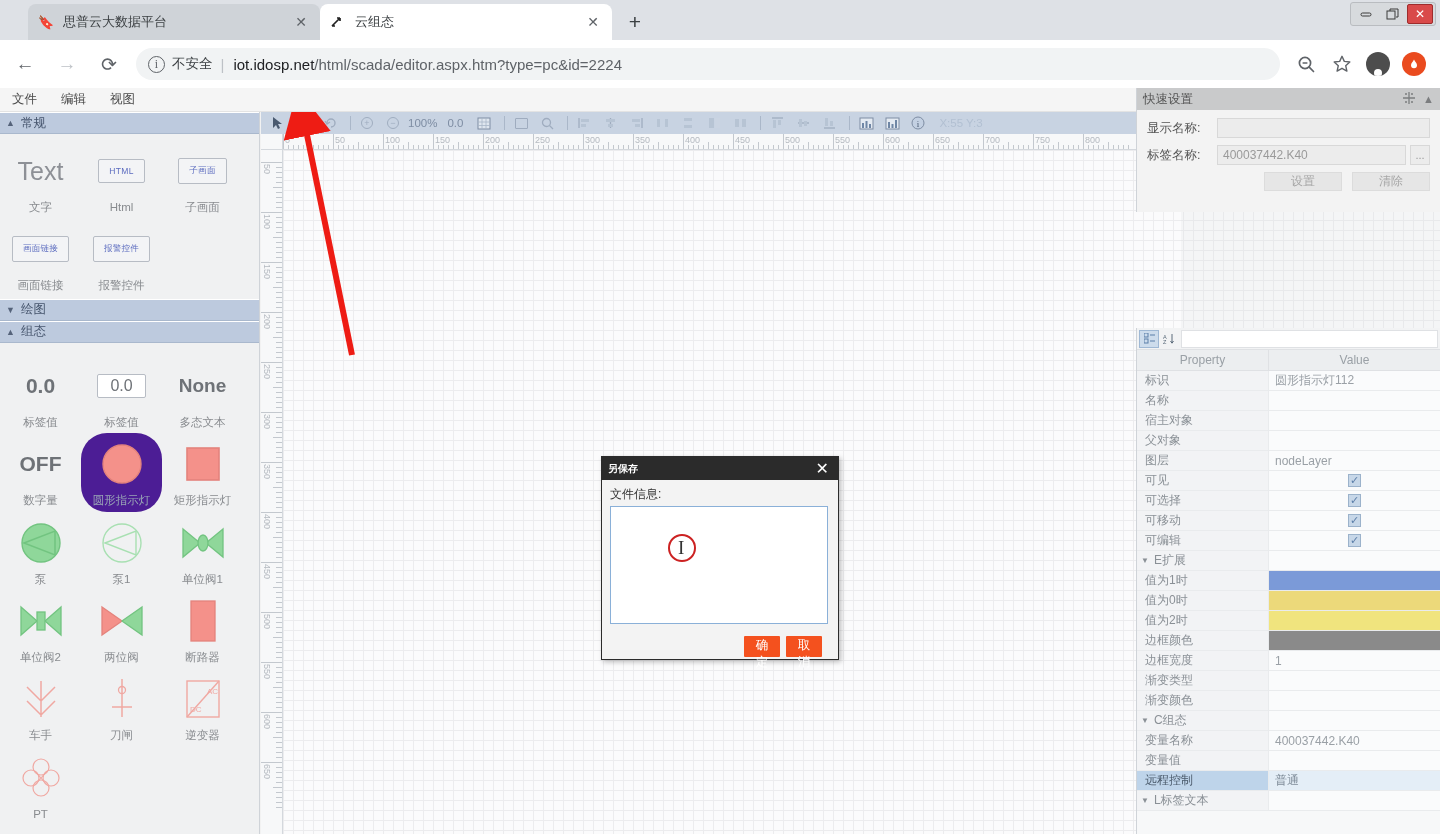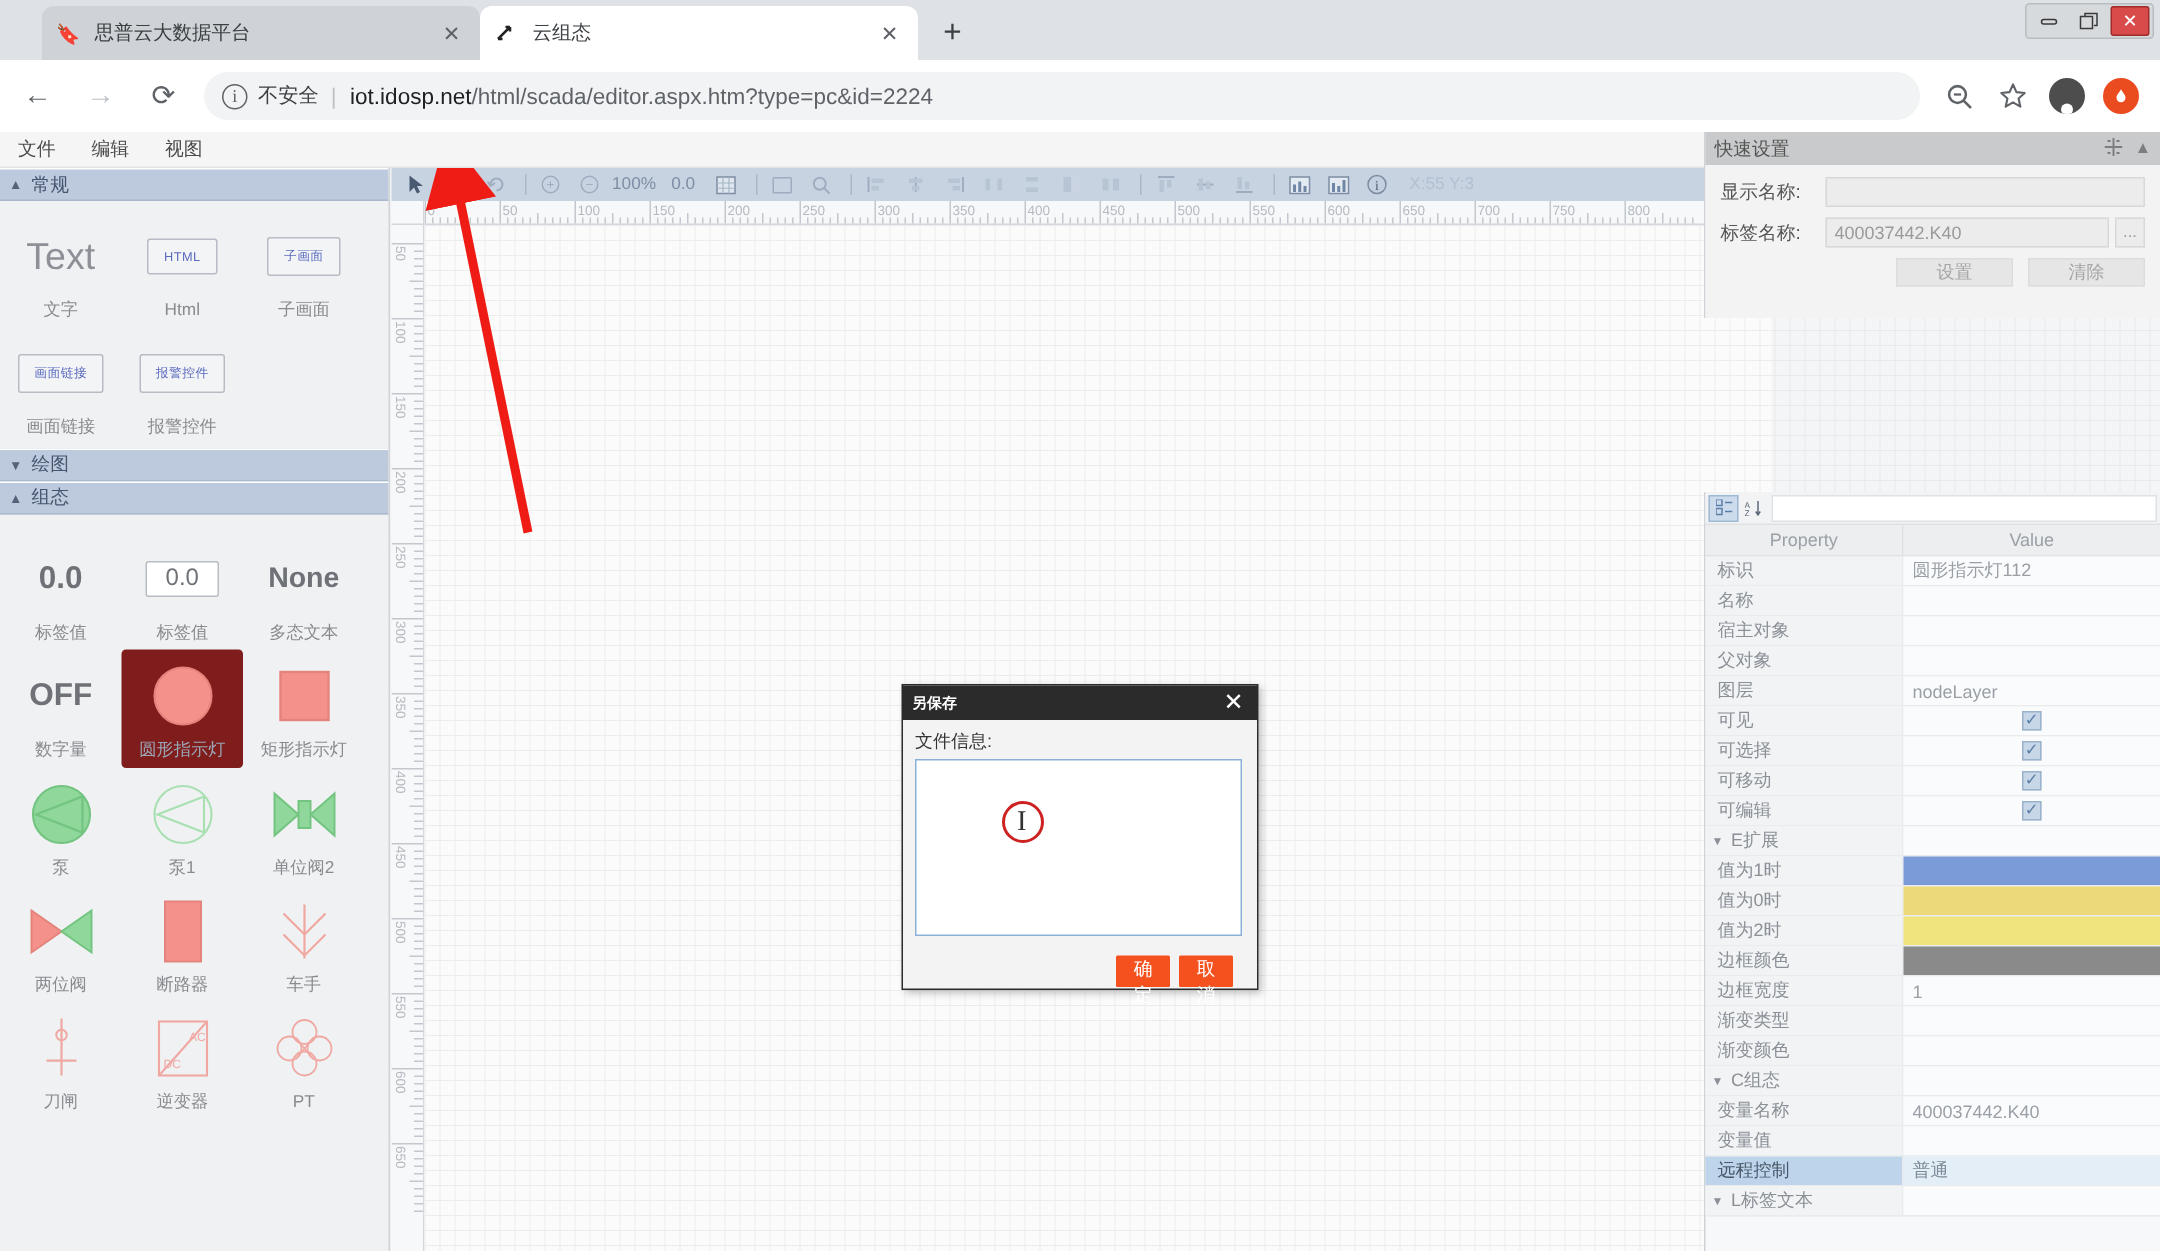--- a/index.html
+++ b/index.html
@@ -116,21 +116,21 @@
     height: 22px; background: #bdcade; display: flex; align-items: center;
     padding-left: 6px; border-top: 1px solid #fff; border-bottom: 1px solid #a9b8cd;
   }
   .pal-caret { font-size: 9px; color: #55637a; margin-right: 6px; }
   .pal-sec-label { font-size: 12.5px; color: #46556d; }
   .pal-grid { display: flex; flex-wrap: wrap; padding: 6px 0 0 0; }
   .pal-cell {
     width: 81px; display: flex; flex-direction: column; align-items: center;
     padding: 8px 2px 4px 2px; cursor: pointer; border-radius: 3px;
   }
-  .pal-cell.selected { background: #7f1d1d; }
+  .pal-cell.selected { background: #4c1d95; border-radius: 26px; }
   .pal-icon {
     height: 46px; display: flex; align-items: center; justify-content: center;
     margin-bottom: 6px;
   }
   .pal-label { font-size: 11.5px; color: #888b8f; text-align: left; line-height: 1.25; }
   .pal-cell.selected .pal-label { color: #9aa7b6; }
 
   .chip {
     border: 1px solid #b7bcc4; background: #f3f4f6; border-radius: 2px;
     font-size: 8.5px; color: #5b6bbf; padding: 6px 10px; min-width: 46px;
@@ -507,20 +507,30 @@
         <div class="pal-cell">
           <div class="pal-icon">
             <svg width="44" height="44" viewBox="0 0 44 44">
                 <circle cx="22" cy="22" r="19" fill="none" stroke="#a8e0b2" stroke-width="1.4"></circle>
                 <path d="M5 22 L36 10 L36 34 Z" fill="none" stroke="#a8e0b2" stroke-width="1.4"></path>
               </svg>
           </div>
           <div class="pal-label">泵1</div>
         </div>
 
+        <div class="pal-cell">
+          <div class="pal-icon">
+            <svg width="46" height="36" viewBox="0 0 46 36">
+                <path d="M3 4 L20 18 L3 32 Z" fill="#8fd79a" stroke="#72c480" stroke-width="1.3"></path>
+                <path d="M43 4 L26 18 L43 32 Z" fill="#8fd79a" stroke="#72c480" stroke-width="1.3"></path>
+                <ellipse cx="23" cy="18" rx="5" ry="8" fill="#8fd79a" stroke="#72c480" stroke-width="1.3"></ellipse>
+              </svg>
+          </div>
+          <div class="pal-label">单位阀1</div>
+        </div>
         <div class="pal-cell">
           <div class="pal-icon">
             <svg width="46" height="36" viewBox="0 0 46 36">
                 <path d="M3 4 L19 18 L3 32 Z" fill="#8fd79a" stroke="#72c480" stroke-width="1.3"></path>
                 <path d="M43 4 L27 18 L43 32 Z" fill="#8fd79a" stroke="#72c480" stroke-width="1.3"></path>
                 <rect x="19" y="9" width="8" height="18" fill="#8fd79a" stroke="#72c480" stroke-width="1.3"></rect>
               </svg>
           </div>
           <div class="pal-label">单位阀2</div>
         </div>

